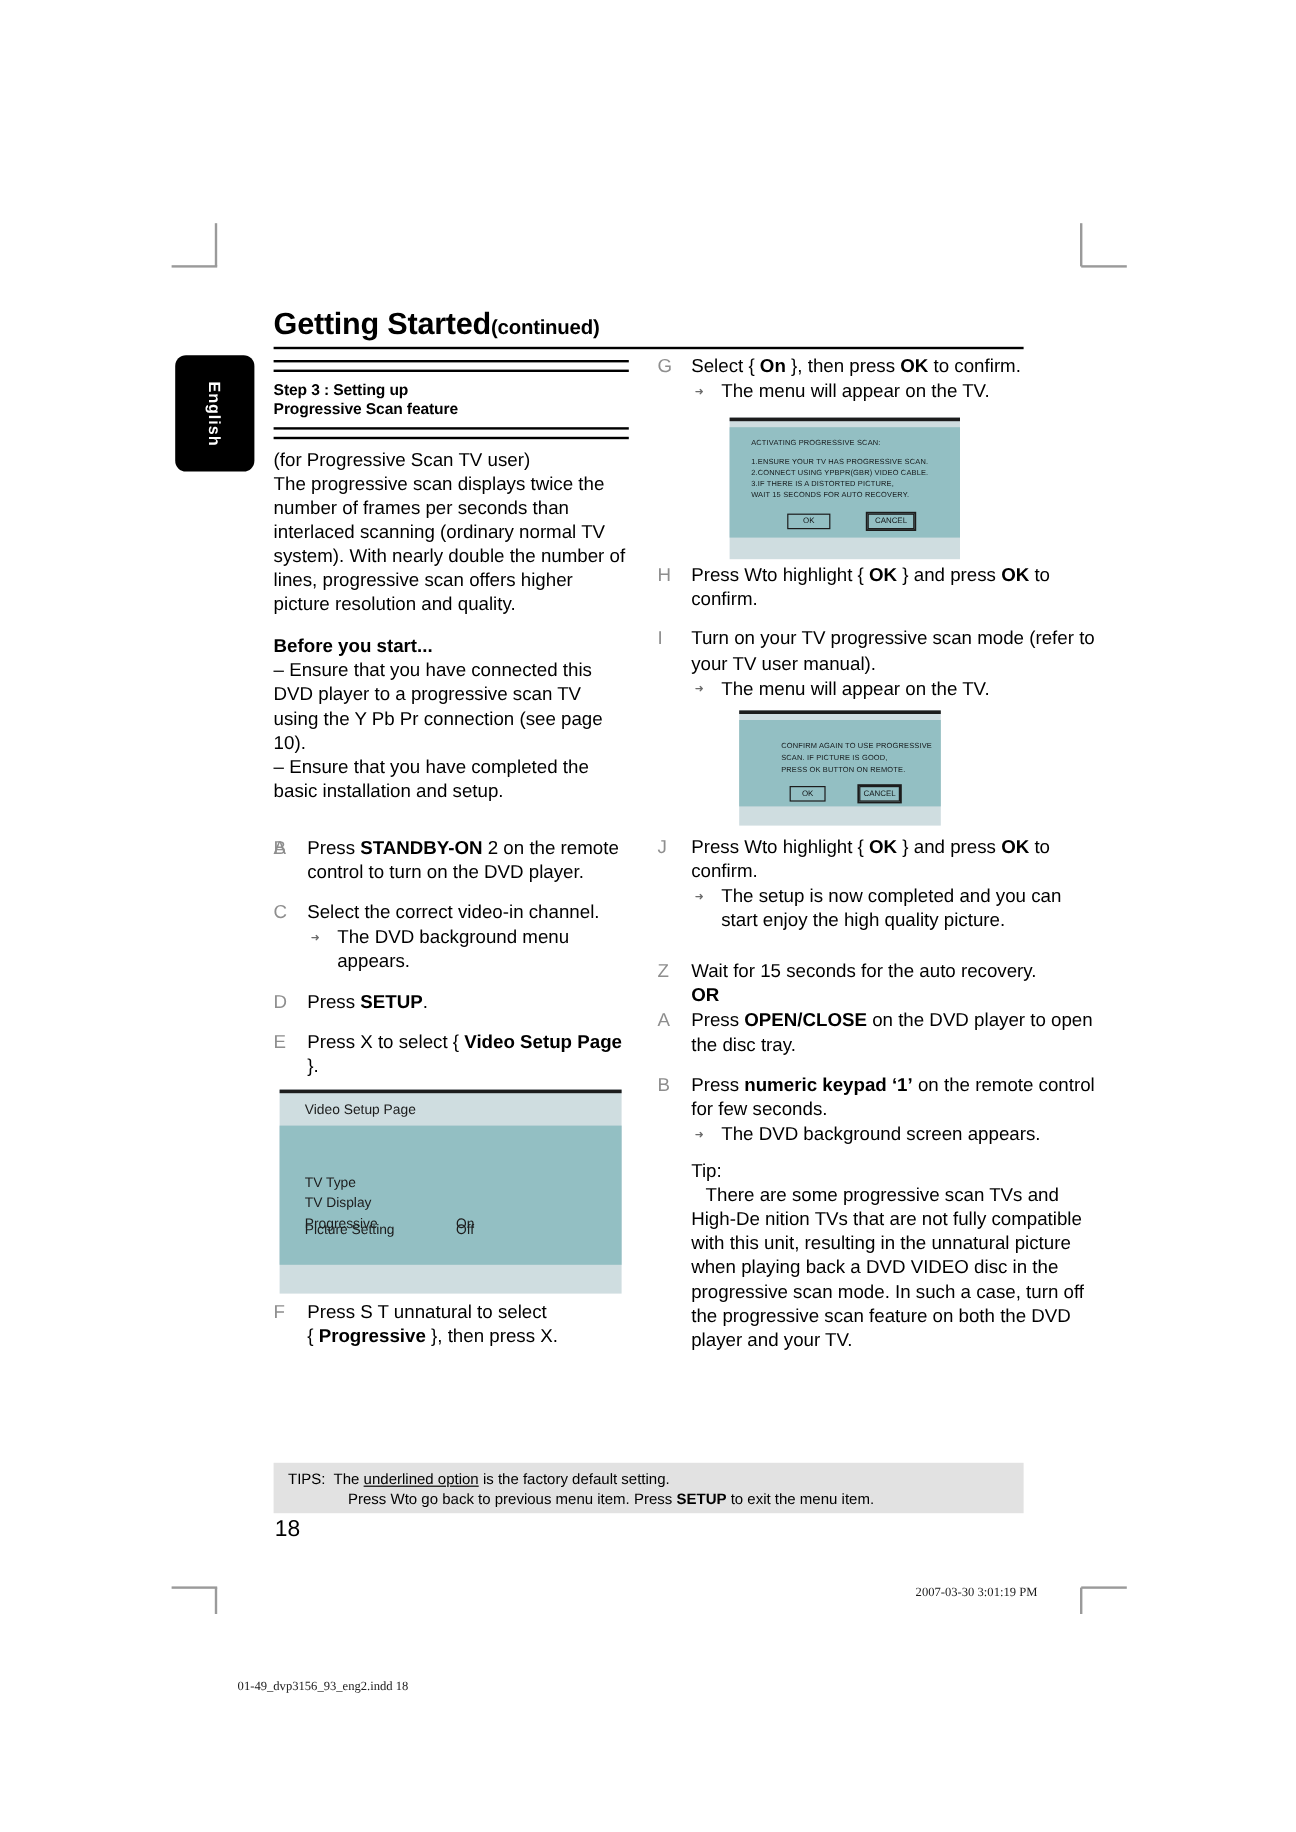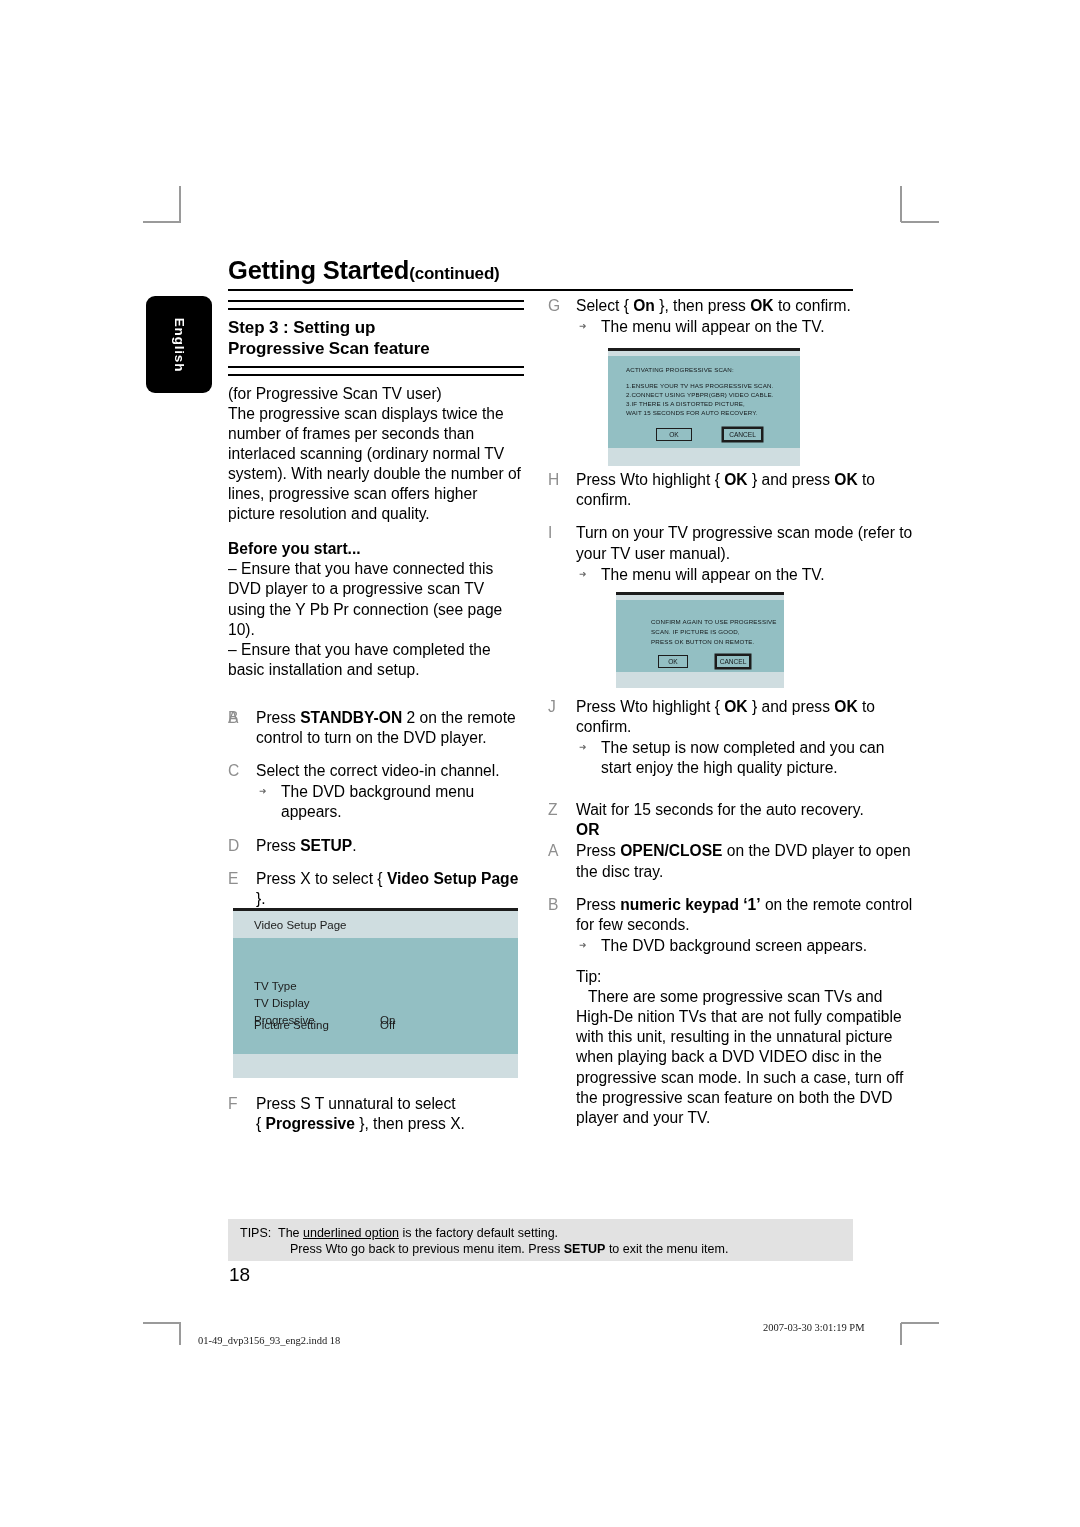--- a/index.html
+++ b/index.html
@@ -78,21 +78,21 @@
   #col-right { left: 548px; top: 296px; width: 370px; }
 
   
   .rule-double {
     height: 6px;
     border-top: 2px solid #000;
     border-bottom: 2px solid #000;
     margin: 0;
   }
   #step3-head {
-    font-size: 17px;
+    font-size: 13px;
     font-weight: bold;
     line-height: 1.25;
     margin: 7px 0 6px 0;
     letter-spacing: -0.1px;
   }
   .para { margin: 0 0 0 0; }
   .gap { height: 15px; }
   .gap-sm { height: 9px; }
 
   .subhead { font-weight: bold; }
@@ -230,21 +230,21 @@
   
   #page-number {
     position: absolute;
     left: 229px;
     top: 1264px;
     font-size: 19px;
   }
   #imprint-left {
     position: absolute;
     left: 198px;
-    top: 1335px;
+    top: 1400px;
     font-size: 10.5px;
     font-family: "Liberation Serif", serif;
     color: #1a1a1a;
     white-space: nowrap;
   }
   #imprint-right {
     position: absolute;
     left: 763px;
     top: 1322px;
     font-size: 10.5px;

